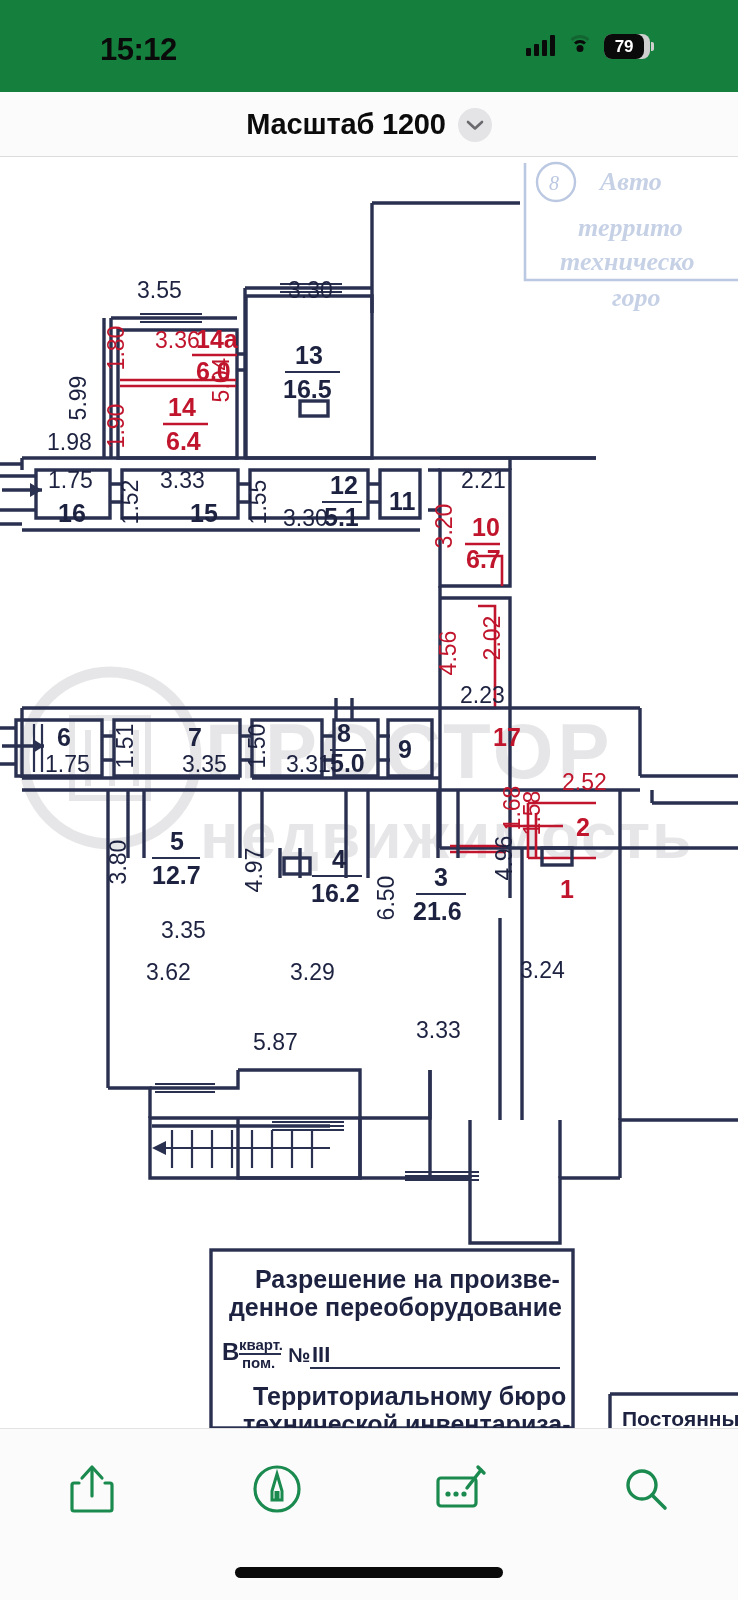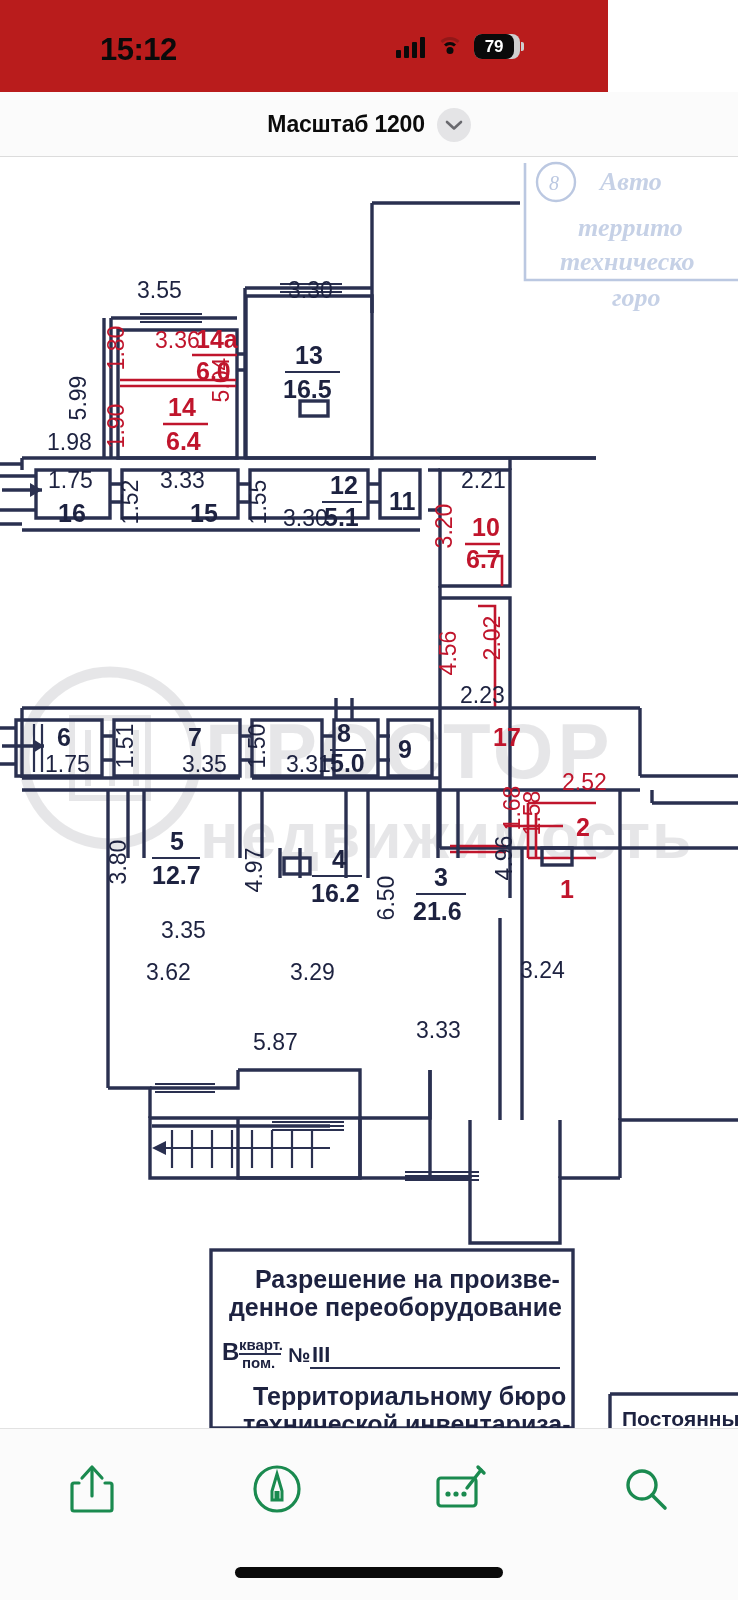--- a/index.html
+++ b/index.html
@@ -1,25 +1,25 @@
 <!DOCTYPE html>
 <html><head>
 <meta charset="utf-8">
 <style>
   * { margin:0; padding:0; box-sizing:border-box; }
   html,body { width:738px; height:1600px; background:#ffffff;
     font-family:"Liberation Sans", sans-serif; overflow:hidden; }
 
   
-  .statusbar{ position:absolute; left:0; top:0; width:608px; height:92px;
-    background:#b91c1c;padding-left:7px; }
+  .statusbar{ position:absolute; left:0; top:0; width:738px; height:92px;
+    background:#15803d;padding-left:7px; }
   .sb-time{ position:absolute; left:100px; top:32px; font-size:31px;
     font-weight:700; color:#0a0a0a; letter-spacing:-0.5px; }
   .sb-right{ position:absolute; right:84px; top:34px; display:flex;
-    align-items:center; gap:11px; }
+    align-items:flex-start; gap:11px; }
   .cell{ display:flex; align-items:flex-end; gap:3px; height:22px;}
   .cell i{ display:block; width:5px; background:#0a0a0a; border-radius:1px;}
   .cell i:nth-child(1){height:8px}.cell i:nth-child(2){height:12px}
   .cell i:nth-child(3){height:16px}.cell i:nth-child(4){height:21px}
   .wifi{ position:relative; width:27px; height:21px; }
   .wifi b{ position:absolute; display:block; border:3.5px solid #0a0a0a;
     border-bottom-color:transparent; border-left-color:transparent;
     border-right-color:transparent; border-radius:50%; left:50%;
     transform:translateX(-50%); }
   .wifi b:nth-child(1){ width:27px;height:27px; top:1px; opacity:.22;}
@@ -35,21 +35,21 @@
     background:#cfcfcf; border-radius:0 2px 2px 0; }
   .batt .num{ position:absolute; left:0; top:0; width:40px; height:25px;
     color:#ffffff; font-size:17px; font-weight:700; display:flex;
     align-items:center; justify-content:center; letter-spacing:-0.3px; }
 
   
   .navbar{ position:absolute; left:0; top:92px; width:738px; height:65px;
     background:#fbfbfb; border-bottom:1px solid #dcdcdc; }
   .nav-title-wrap{ position:absolute; left:0; top:0; width:738px; height:65px;
     display:flex; align-items:center; justify-content:center; gap:12px; }
-  .nav-title{ font-size:23px; font-weight:600; color:#0b0b0b; letter-spacing:-0.2px;}
+  .nav-title{ font-size:29px; font-weight:600; color:#0b0b0b; letter-spacing:-0.2px;}
   .chev{ width:34px; height:34px; border-radius:50%; background:#e4e4e6;
     display:flex; align-items:center; justify-content:center; }
   .chev svg{ display:block; }
   .nav-done{ position:absolute; right:48px; top:0; height:65px; display:flex;
     align-items:center; font-size:29px; color:#1a8a4f; font-weight:400; }
 
   
   .doc{ position:absolute; left:0; top:158px; width:738px; height:1270px;
     background:#ffffff; overflow:hidden; }
   .plan{ position:absolute; left:0; top:0; width:738px; height:1270px; }

